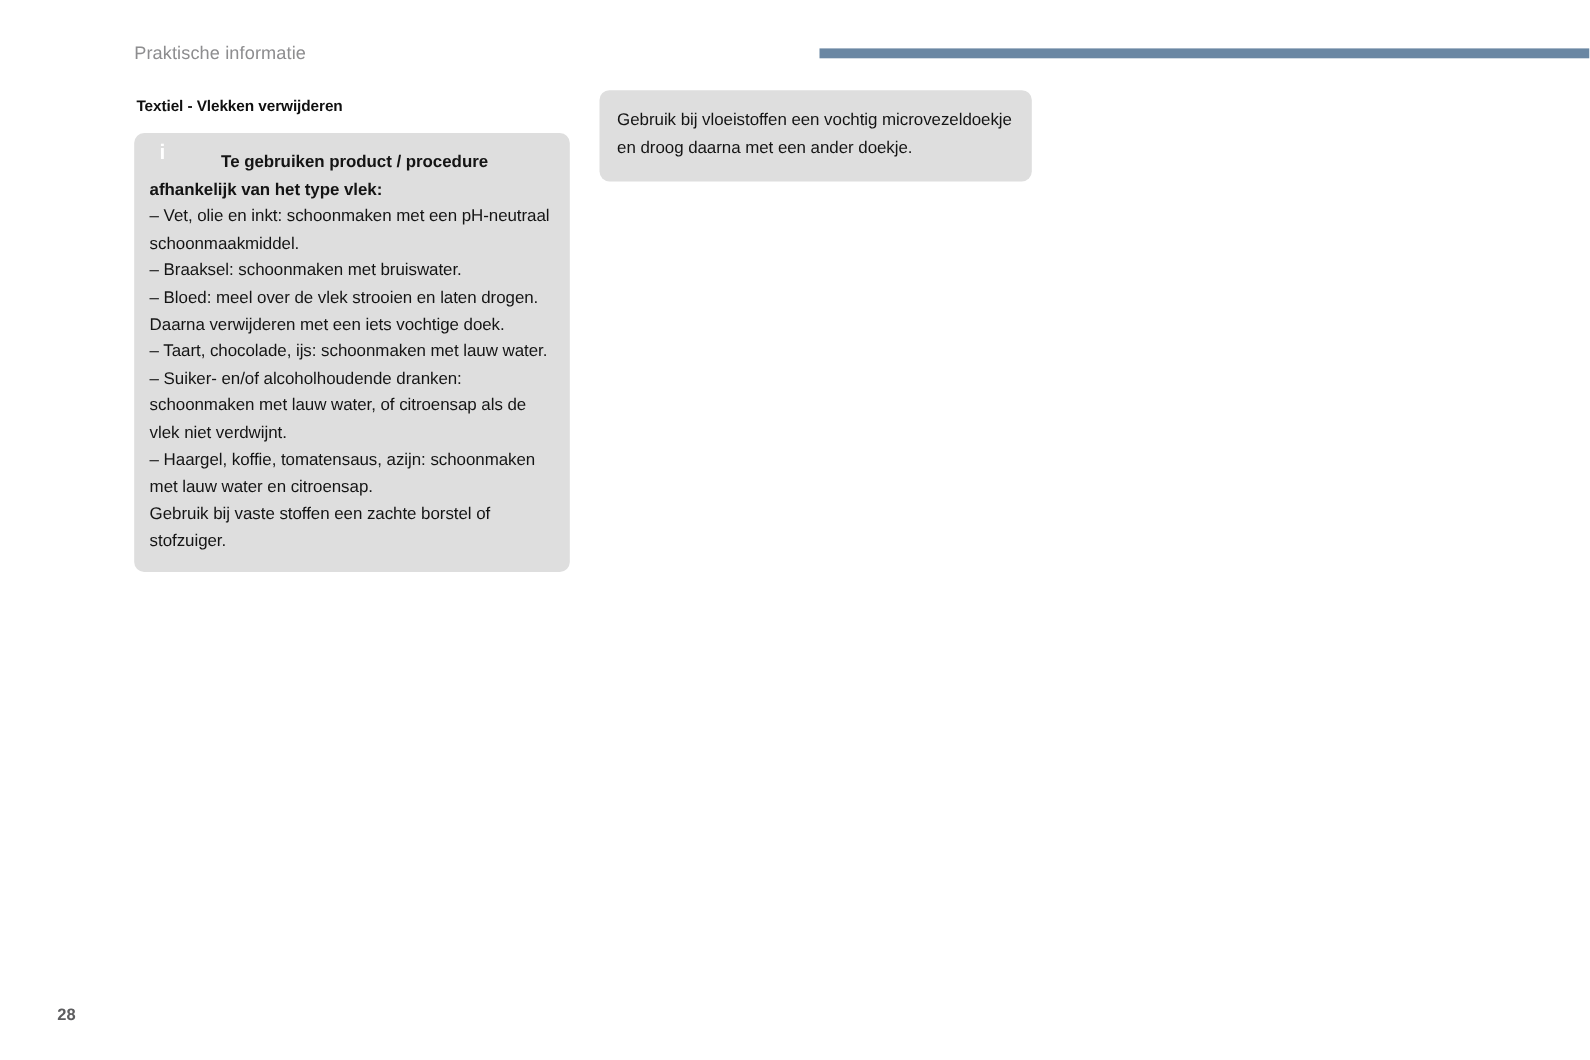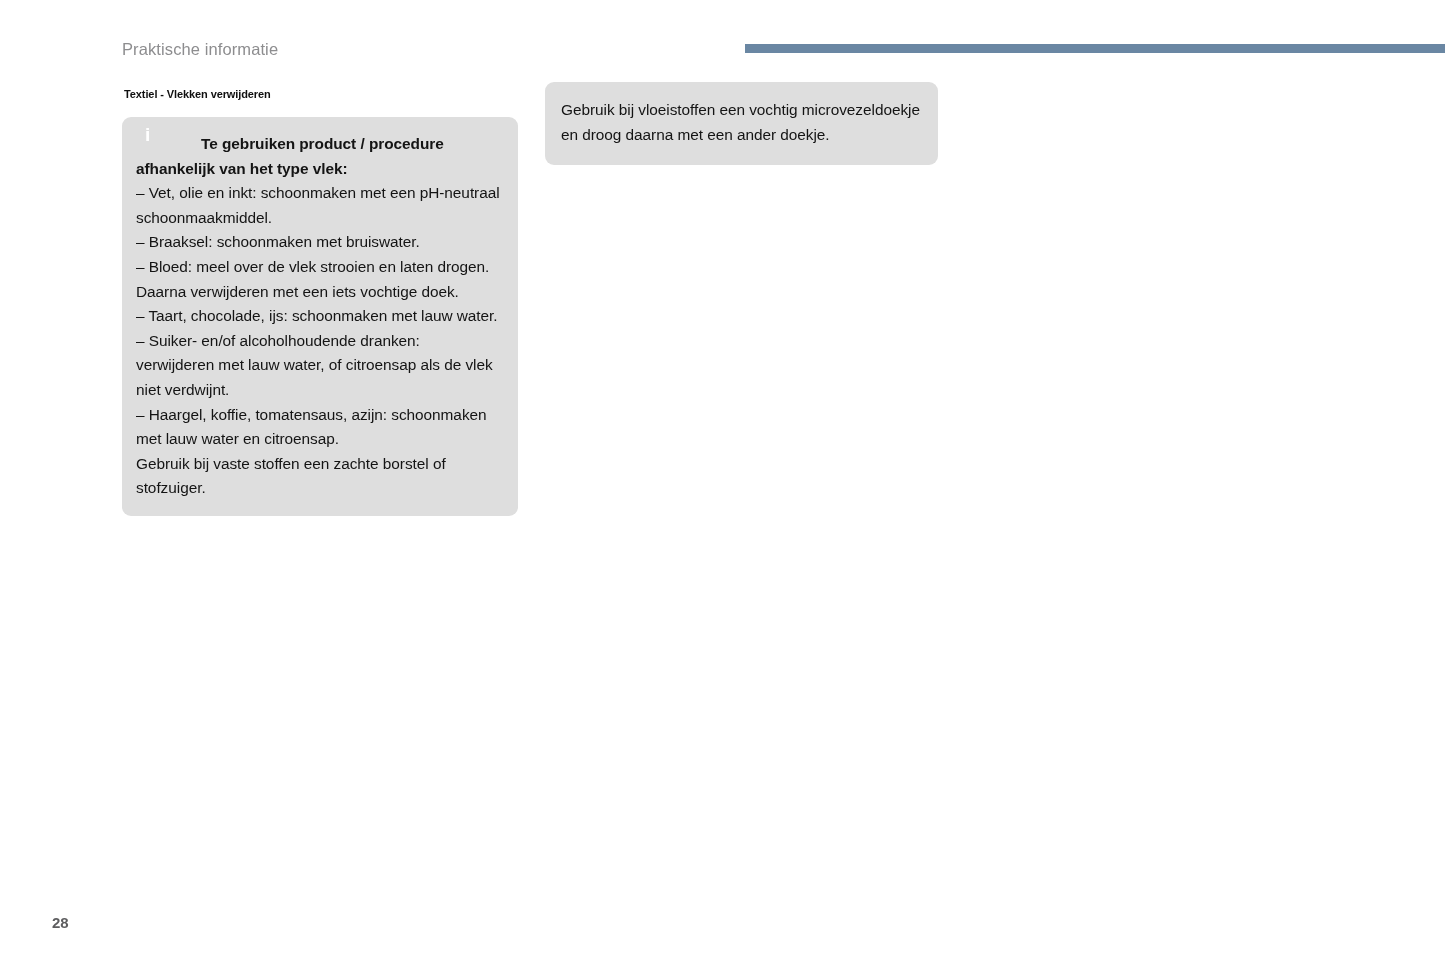--- a/index.html
+++ b/index.html
@@ -50,21 +50,21 @@
     width: 396px;
   }
   .col-right {
     position: absolute;
     left: 545px;
     top: 82px;
     width: 393px;
   }
 
   .section-title {
-    font-size: 11px;
+    font-size: 14px;
     font-weight: bold;
     color: #101010;
     letter-spacing: -0.1px;
     margin: 0 0 17px 2px;
   }
 
   
   .callout {
     position: relative;
     background: #dedede;
@@ -158,21 +158,21 @@
 
   <div class="callout">
     <span class="icon-float">
       <span class="info-icon"></span>
     </span>
     <p class="bold-lead indent-run">Te gebruiken product / procedure afhankelijk van het type vlek:</p>
     <p class="hang">– Vet, olie en inkt: schoonmaken met een pH-neutraal schoonmaakmiddel.</p>
     <p class="hang">– Braaksel: schoonmaken met bruiswater.</p>
     <p class="hang">– Bloed: meel over de vlek strooien en laten drogen. Daarna verwijderen met een iets vochtige doek.</p>
     <p class="hang">– Taart, chocolade, ijs: schoonmaken met lauw water.</p>
-    <p class="hang">– Suiker- en/of alcoholhoudende dranken: verwijderen met lauw water, of citroensap als de vlek niet verdwijnt.</p>
+    <p class="hang">– Suiker- en/of alcoholhoudende dranken: schoonmaken met lauw water, of citroensap als de vlek niet verdwijnt.</p>
     <p class="hang">– Haargel, koffie, tomatensaus, azijn: schoonmaken met lauw water en citroensap.</p>
     <p class="hang">Gebruik bij vaste stoffen een zachte borstel of stofzuiger.</p>
   </div>
 
 </div>
 
 <div class="col-right">
   <div class="callout-right">
     <p>Gebruik bij vloeistoffen een vochtig microvezeldoekje en droog daarna met een ander doekje.</p>
   </div>

